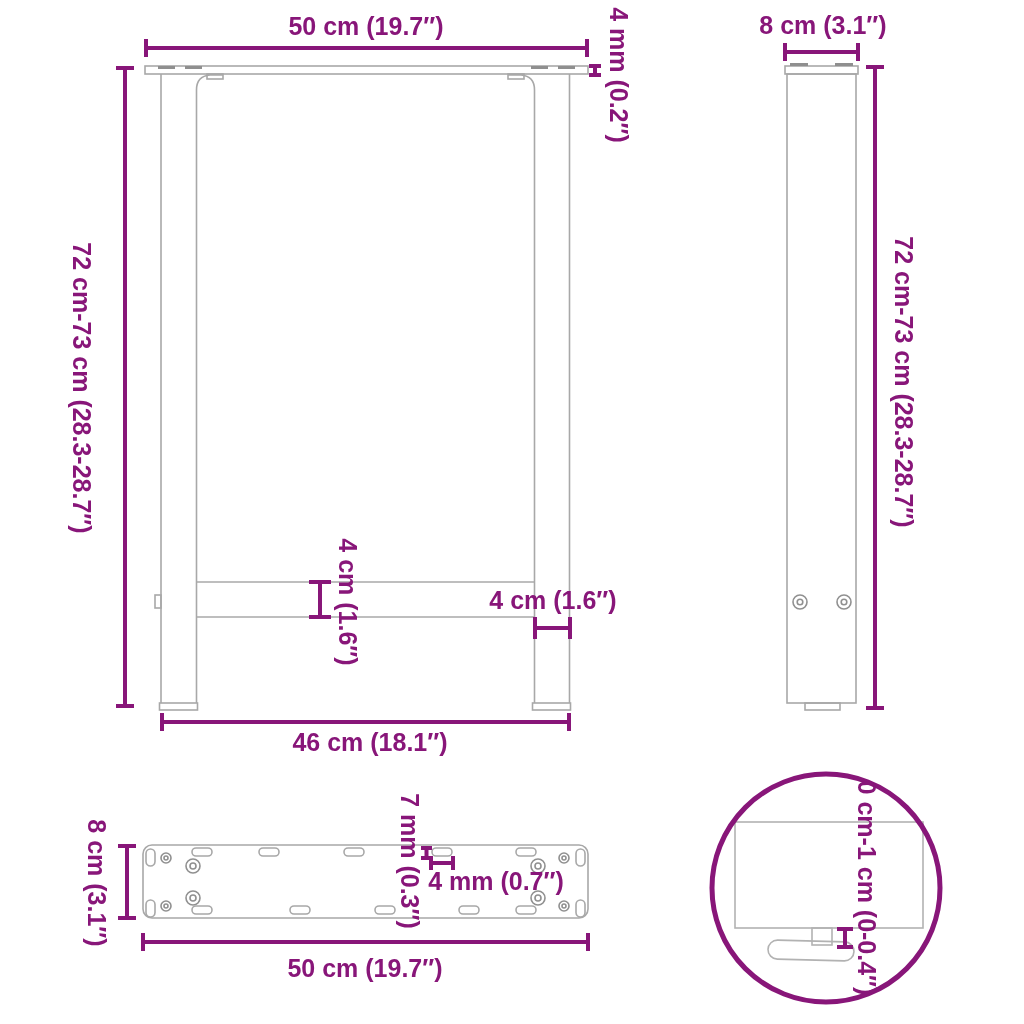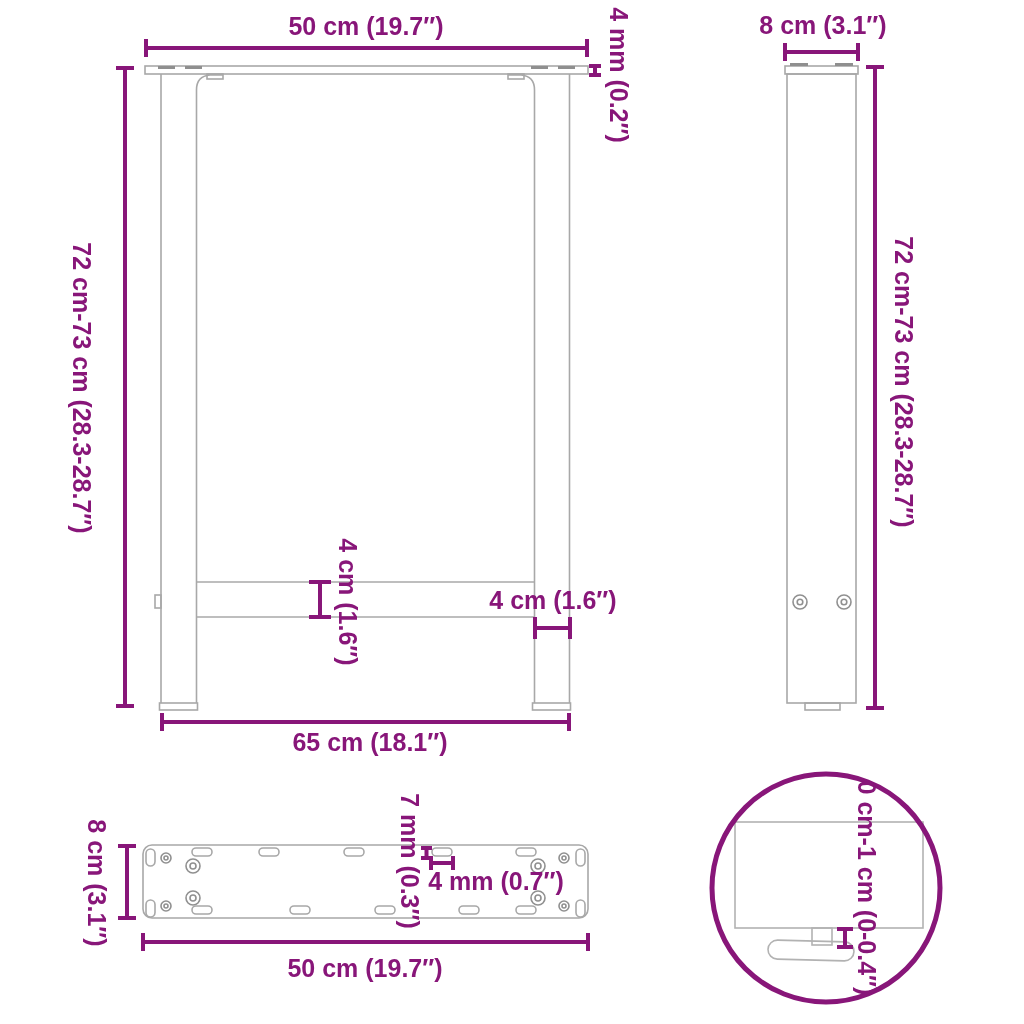--- a/index.html
+++ b/index.html
@@ -215,21 +215,21 @@
         <line x1="837" y1="947" x2="853" y2="947"></line>
       </g>
     </g>
   </svg>
 
   <div class="dim h" style="left:366px;top:26px;">50 cm (19.7″)</div>
   <div class="dim v" style="left:618px;top:75px;">4 mm (0.2″)</div>
   <div class="dim v" style="left:81px;top:388px;">72 cm-73 cm (28.3-28.7″)</div>
   <div class="dim v" style="left:347px;top:602px;">4 cm (1.6″)</div>
   <div class="dim h" style="left:553px;top:600px;">4 cm (1.6″)</div>
-  <div class="dim h" style="left:370px;top:742px;">65 cm (18.1″)</div>
+  <div class="dim h" style="left:370px;top:742px;">46 cm (18.1″)</div>
   <div class="dim h" style="left:823px;top:25px;">8 cm (3.1″)</div>
   <div class="dim v" style="left:903px;top:382px;">72 cm-73 cm (28.3-28.7″)</div>
   <div class="dim v" style="left:96px;top:883px;">8 cm (3.1″)</div>
   <div class="dim v" style="left:409px;top:861px;">7 mm (0.3″)</div>
   <div class="dim h" style="left:496px;top:881px;">4 mm (0.7″)</div>
   <div class="dim h" style="left:365px;top:968px;">50 cm (19.7″)</div>
   <div class="dim v" style="left:866px;top:888px;">0 cm-1 cm (0-0.4″)</div>
 
 </div>
 

